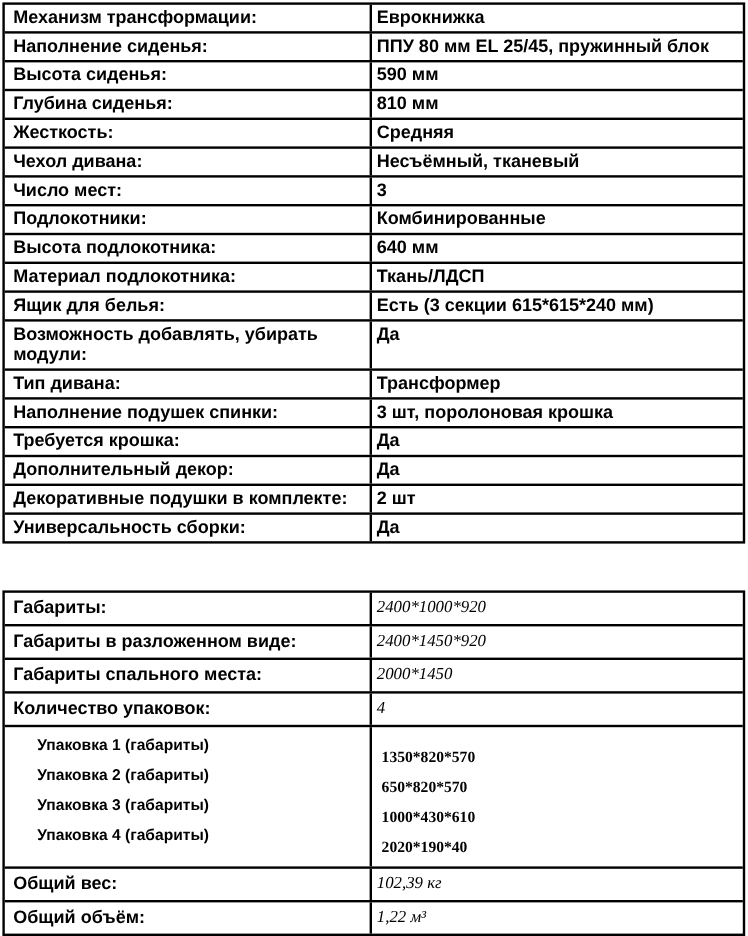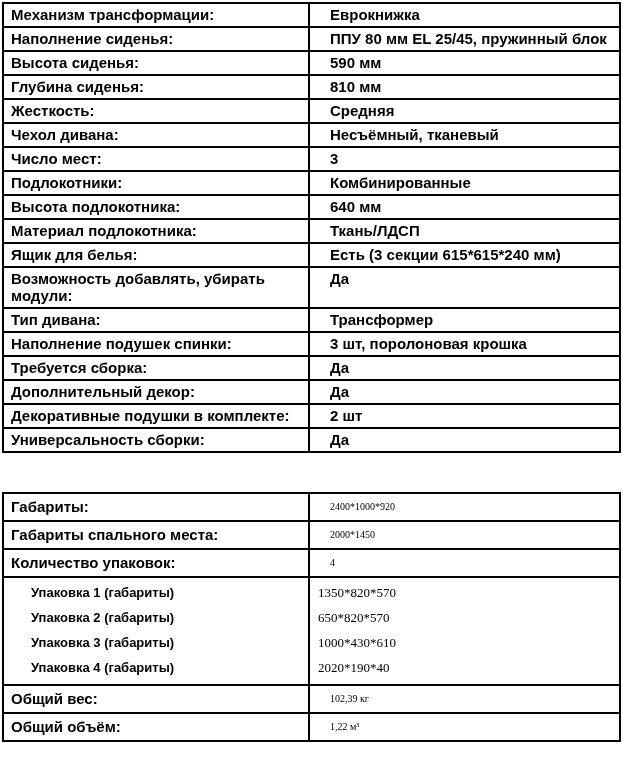--- a/index.html
+++ b/index.html
@@ -30,48 +30,49 @@
     width: 306px;
     flex: 0 0 306px;
     border-right: 2px solid #000000;
     padding: 3px 6px 3px 7px;
     font-weight: bold;
     font-size: 15px;
     line-height: 17px;
   }
   .cr {
     flex: 1 1 auto;
-    padding: 3px 6px 3px 20px;
+    padding: 3px 6px 3px 4px;
     font-weight: bold;
     font-size: 15px;
     line-height: 17px;
   }
   
   .t1 .cl, .t1 .cr { padding-top: 2px; padding-bottom: 3px; }
 
   
   .t2 { margin-top: 39px; }
   .t2 .cl, .t2 .cr { padding-top: 4px; padding-bottom: 4px; }
   .t2 .cr {
     font-family: "Liberation Serif", serif;
     font-weight: normal;
-    font-size: 10px;
+    font-size: 14px;
     line-height: 18px;
+    font-style: italic;
   }
   .pkg-cell-l {
     width: 306px;
     flex: 0 0 306px;
     border-right: 2px solid #000000;
     padding: 2px 6px 4px 27px;
   }
   .pkg-cell-r {
     flex: 1 1 auto;
-    padding: 2px 6px 4px 8px;
+    padding: 12px 6px 4px 8px;
     font-family: "Liberation Serif", serif;
-    font-weight: normal;
+    font-weight: bold;
   }
   .pkg-line {
     display: flex;
     align-items: center;
     height: 25px;
     font-size: 13px;
   }
   .pkg-cell-l .pkg-line { font-weight: bold; font-family: "Liberation Sans", sans-serif; }
 </style>
 </head>
@@ -130,41 +131,45 @@
     </div>
     <div class="row">
       <div class="cl">Тип дивана:</div>
       <div class="cr">Трансформер</div>
     </div>
     <div class="row">
       <div class="cl">Наполнение подушек спинки:</div>
       <div class="cr">3 шт, поролоновая крошка</div>
     </div>
     <div class="row">
-      <div class="cl">Требуется сборка:</div>
+      <div class="cl">Требуется крошка:</div>
       <div class="cr">Да</div>
     </div>
     <div class="row">
       <div class="cl">Дополнительный декор:</div>
       <div class="cr">Да</div>
     </div>
     <div class="row">
       <div class="cl">Декоративные подушки в комплекте:</div>
       <div class="cr">2 шт</div>
     </div>
     <div class="row">
       <div class="cl">Универсальность сборки:</div>
       <div class="cr">Да</div>
     </div>
   </div>
 
   <div class="tbl t2">
     <div class="row">
       <div class="cl">Габариты:</div>
       <div class="cr">2400*1000*920</div>
+    </div>
+    <div class="row">
+      <div class="cl">Габариты в разложенном виде:</div>
+      <div class="cr">2400*1450*920</div>
     </div>
     <div class="row">
       <div class="cl">Габариты спального места:</div>
       <div class="cr">2000*1450</div>
     </div>
     <div class="row">
       <div class="cl">Количество упаковок:</div>
       <div class="cr">4</div>
     </div>
 

